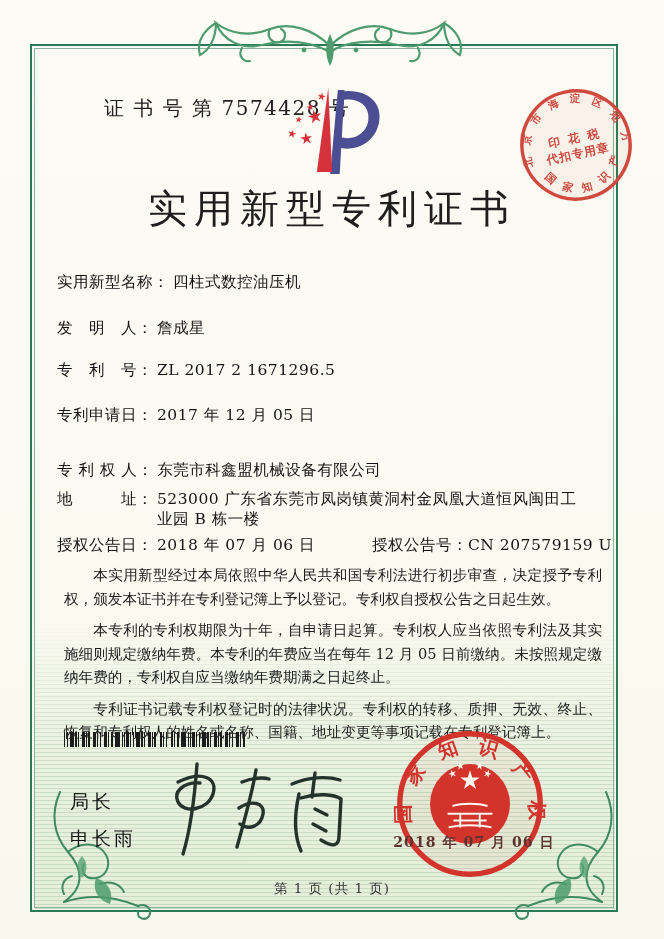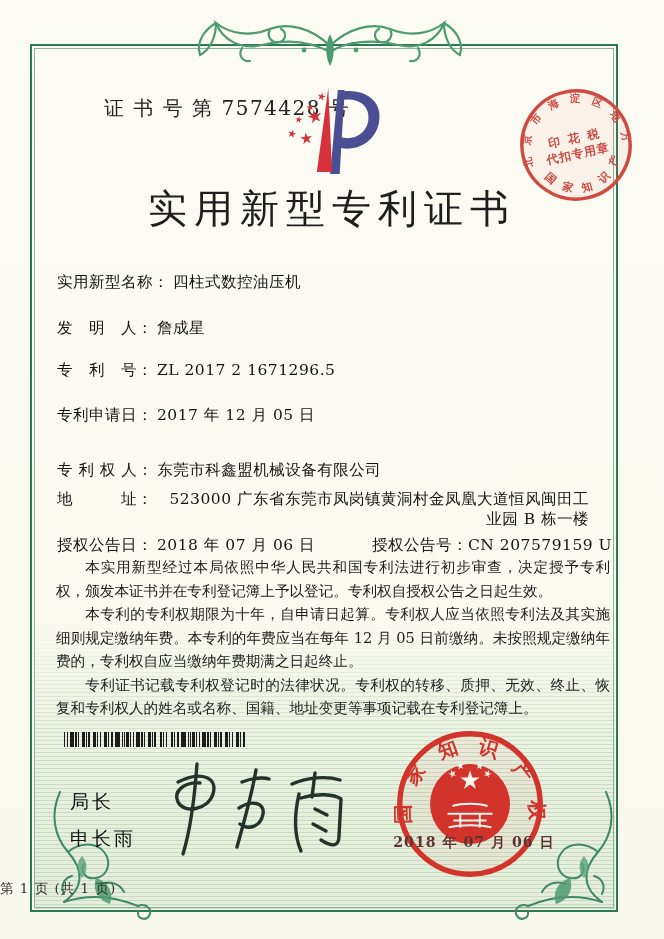--- a/index.html
+++ b/index.html
@@ -26,35 +26,35 @@
     position:absolute;left:35px;top:620px;width:580px;height:289px;
     background:repeating-linear-gradient(180deg,rgba(128,172,128,.28) 0 1px,rgba(0,0,0,0) 1px 4px);
     -webkit-mask-image:linear-gradient(180deg,transparent 0%,#000 45%);
     mask-image:linear-gradient(180deg,transparent 0%,#000 45%);
   }
   .certno{position:absolute;left:56px;top:95px;font-size:20px;letter-spacing:1.5px;color:#222;margin-left:48px;}
   .title{
     position:absolute;left:0;right:0;top:182px;text-align:center;
     font-size:39px;font-weight:400;letter-spacing:7px;color:#1e1e1e;
   }
-  .field{position:absolute;left:57px;font-size:15.5px;color:#141414;letter-spacing:.5px;text-align:right;}
+  .field{position:absolute;left:57px;font-size:15.5px;color:#141414;letter-spacing:.5px;}
   .field .lbl{white-space:pre;}
   .field .val{margin-left:4px;}
   .field .val.wrap{display:inline-block;width:432px;vertical-align:top;line-height:20px;}
   .grantno{position:absolute;left:372px;top:535px;font-size:15.5px;color:#141414;letter-spacing:.5px;}
   .paras{position:absolute;left:56px;top:555px;width:554px;font-size:14.6px;line-height:23.5px;color:#1c1c1c;text-align:justify;}
-  .paras p{margin:0;text-indent:2em;}
+  .paras p{margin:8px;text-indent:2em;}
   .barcode{
     position:absolute;left:64px;top:732px;width:182px;height:15px;
     background:
       repeating-linear-gradient(90deg,#1c1c1c 0 1.5px,rgba(0,0,0,0) 1.5px 3px,#1c1c1c 3px 4px,rgba(0,0,0,0) 4px 7.5px,#1c1c1c 7.5px 10px,rgba(0,0,0,0) 10px 11px),
       repeating-linear-gradient(90deg,#1c1c1c 0 1px,rgba(0,0,0,0) 1px 6px);
   }
   .signer{position:absolute;left:70px;font-size:19px;color:#111;letter-spacing:3px;font-family:Liberation Serif, serif;}
-  .footer{position:absolute;left:0;right:0;top:880px;text-align:left;font-size:13.5px;color:#333;letter-spacing:1px;}
+  .footer{position:absolute;left:0;right:0;top:880px;text-align:center;font-size:13.5px;color:#333;letter-spacing:1px;}
   .absvg{position:absolute;overflow:visible;}
   .sealdate{letter-spacing:1px;}
 </style>
 </head>
 <body>
 
 <div class="page">
 
   <div class="tint"></div>
   <div class="tintlines"></div>

